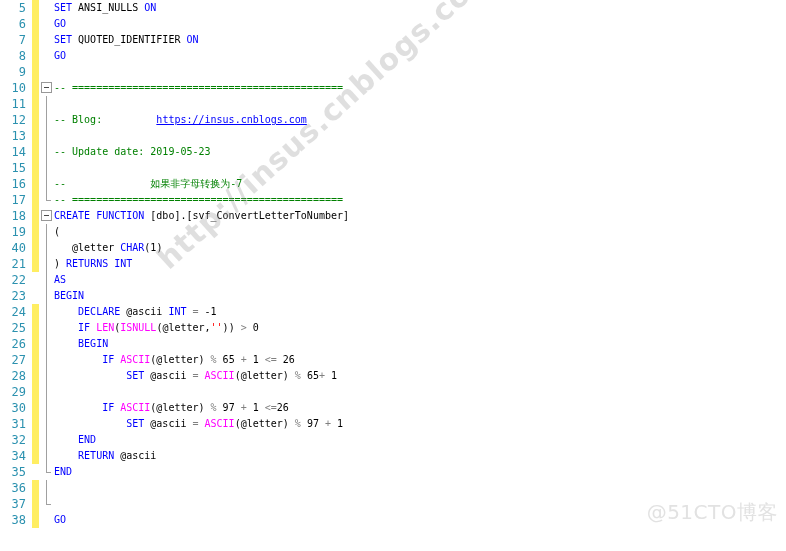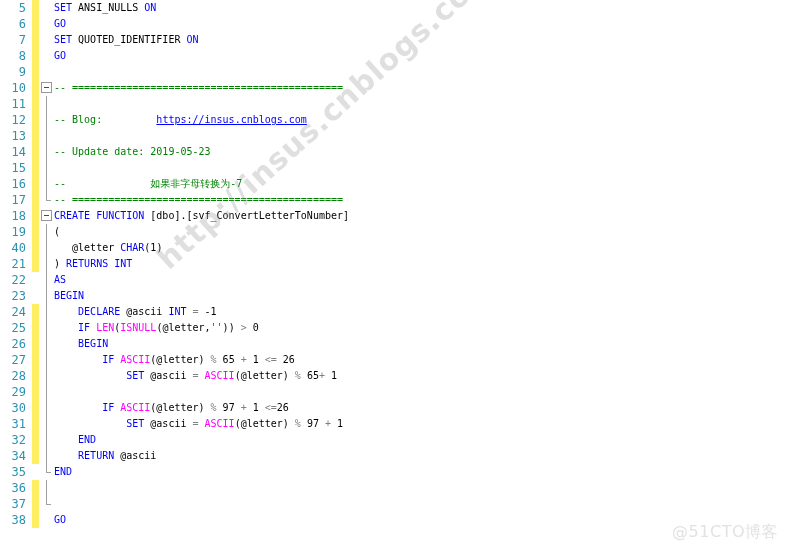--- a/index.html
+++ b/index.html
@@ -34,23 +34,23 @@
     transform: rotate(-42deg);
     transform-origin: left top;
     white-space: nowrap;
     pointer-events: none;
     user-select: none;
     letter-spacing: 1px;
   }
   .wm-corner {
     position: absolute;
     right: 8px;
-    bottom: 8px;
+    bottom: 25px;
     font-family: "DejaVu Sans", "Liberation Sans", sans-serif;
-    font-size: 16px;
+    font-size: 20px;
     color: #e2e2e2;
     pointer-events: none;
     user-select: none;
     letter-spacing: 0.5px;
   }
 
   
   .row {
     position: relative;
     height: 16px;

